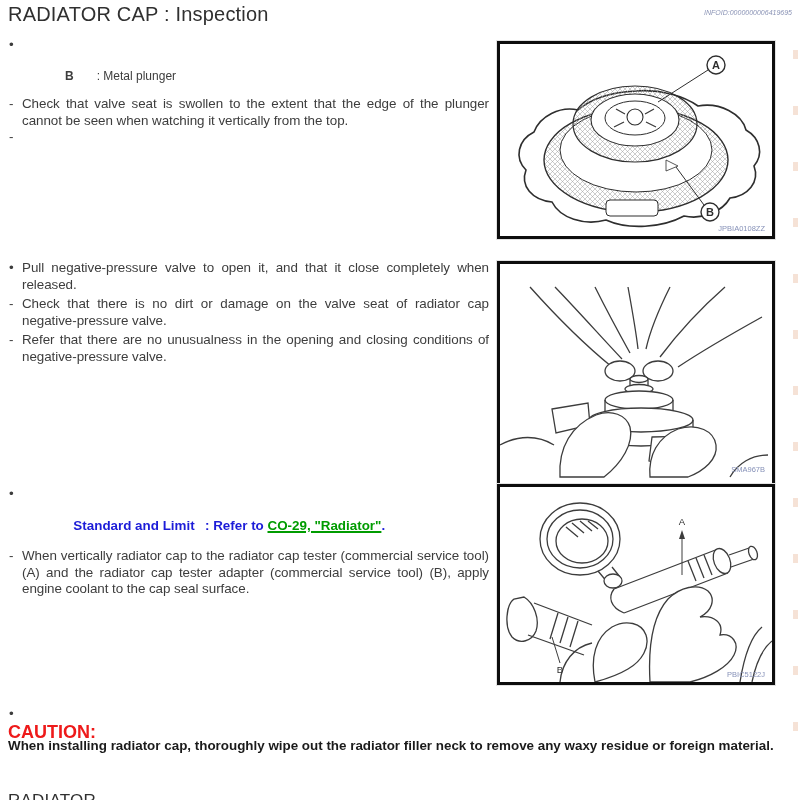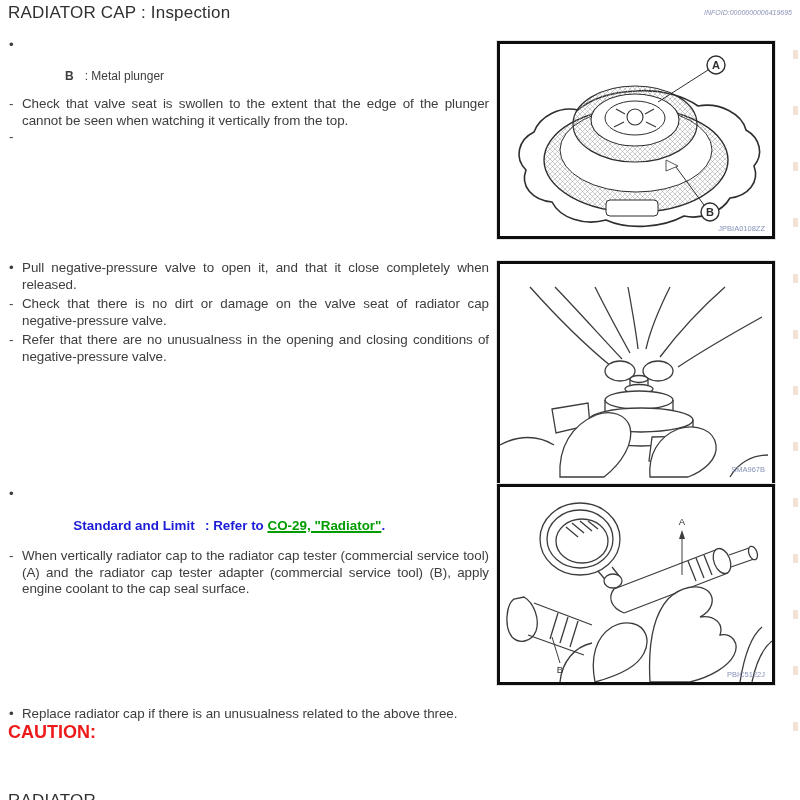--- a/index.html
+++ b/index.html
@@ -2,28 +2,28 @@
 <html><head>
 <meta charset="utf-8">
 <style>
   * { margin:0; padding:0; box-sizing:border-box; }
   html,body { background:#ffffff; }
   .page {
     position:relative; width:800px; height:800px; background:#fff;
     font-family:"Liberation Sans", sans-serif; color:#3d3d3d; overflow:hidden;
   }
   .abs { position:absolute; }
-  .title { left:8px; top:3px; font-size:17px; letter-spacing:.2px; color:#303030; }
+  .title { left:8px; top:3px; font-size:20px; letter-spacing:.2px; color:#303030; }
   .infoid { right:8px; top:9px; font-size:7px; font-style:italic; color:#8a93b5; }
   .txtcol { left:8px; width:481px; font-size:13.4px; line-height:16.6px; letter-spacing:-0.05px; }
   .li { position:relative; padding-left:14px; text-align:justify; }
   .li .mk { position:absolute; left:1px; }
   .legend { left:8px; padding-left:57px; font-size:12px; }
   .legend .key { font-weight:bold; }
-  .legend .val { margin-left:11px; }
+  .legend .val { margin-left:23px; }
   .std-line { left:8px; padding-left:55px; font-size:13.4px; font-weight:bold; }
   .std-label { display:inline-block; width:142px; color:#1c1cd8; }
   .std-refer { color:#1c1cd8; }
   .std-link { color:#009c00; text-decoration:underline; text-decoration-color:#009c00; text-decoration-thickness:1.5px; cursor:pointer; }
   .std-period { color:#1c1cd8; }
   .caution-label { left:8px; font-size:18px; font-weight:bold; color:#ee1a1a; }
   .caution-text { left:8px; width:786px; font-size:13.4px; line-height:16.6px; font-weight:bold; color:#1b1b1b; }
   .bottom-heading { left:8px; font-size:17px; letter-spacing:.2px; color:#303030; }
   .fig {
     position:absolute; width:278px; background:#fff;
@@ -165,20 +165,21 @@
       <path d="M179,52 L182,43 L185,52 Z" fill="#3c3c3c"></path>
       <line x1="182" y1="48" x2="182" y2="88" stroke="#3c3c3c" stroke-width="1"></line>
       <text class="plain-letter" x="60" y="186" text-anchor="middle">B</text>
       <line x1="60" y1="176" x2="52" y2="150" stroke="#3c3c3c" stroke-width="1"></line>
       <text class="figcode" x="265" y="190" text-anchor="end">PBIC5122J</text>
     </svg>
   </div>
 
   <div class="abs txtcol" style="top:706px; width:786px;">
     <div class="li">
-      <span class="mk">•</span><span>Replace radiator cap if there is an unusualness related to the above three.</span>
+      <span class="mk">•</span>
     </div>
   </div>
   <div class="abs caution-label" style="top:722px;">CAUTION:</div>
+  <div class="abs caution-text" style="top:738px;">When installing radiator cap, thoroughly wipe out the radiator filler neck to remove any waxy residue or foreign material.</div>
   <div class="abs bottom-heading" style="top:771px;margin-top:20px;">RADIATOR</div>
 
   <div class="edge-marks"></div>
 </div>
 
 </body></html>

